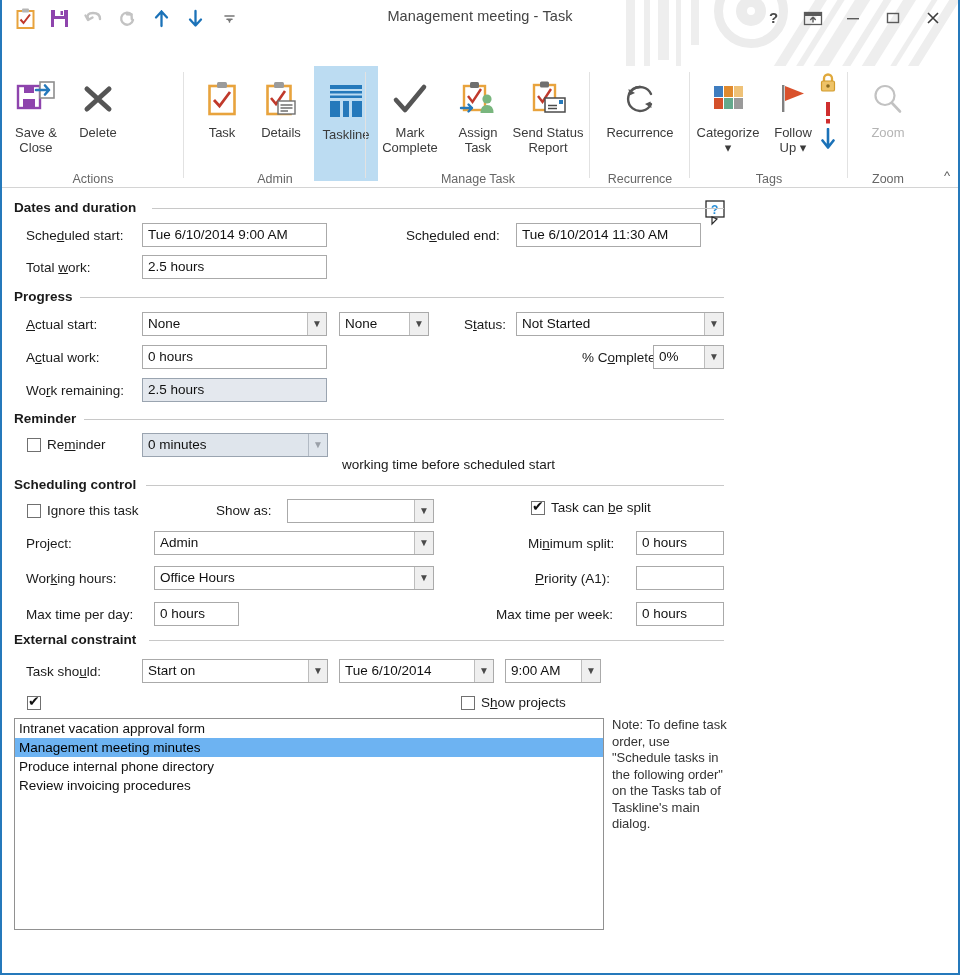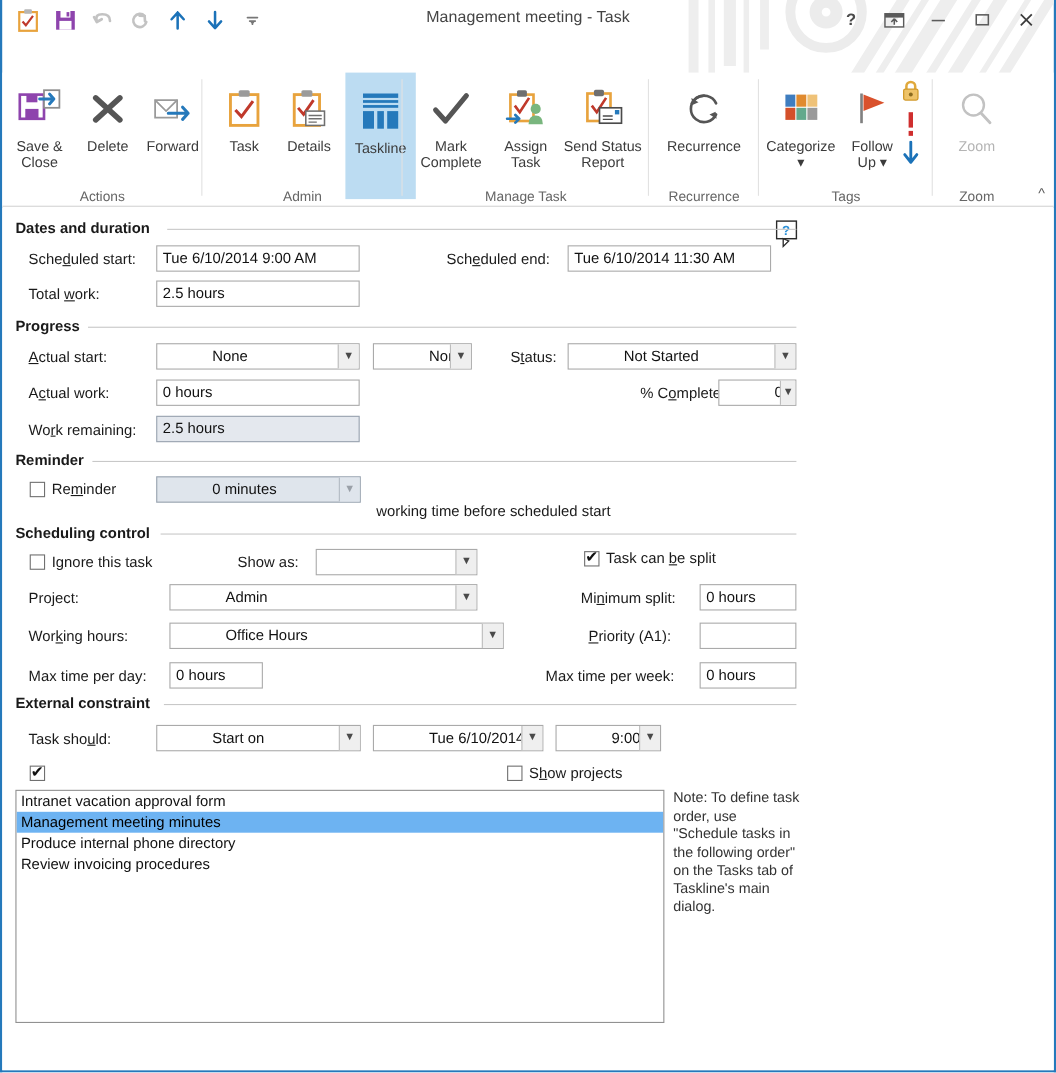--- a/index.html
+++ b/index.html
@@ -110,21 +110,21 @@
     font-size: 13.5px; color: #111111; padding: 0 5px; line-height: 22px; height: 24px;
     white-space: nowrap; overflow: hidden;
   }
   .tbox.ro { background: #e4e8ee; border-color: #9aa4b0; }
   .combo {
     position: absolute; background: #ffffff; border: 1px solid #aaaaaa; height: 24px;
     display: flex; align-items: center; cursor: pointer;
   }
   .combo .cval {
     flex: 1; font-size: 13.5px; color: #111111; padding: 0 5px; line-height: 22px;
-    white-space: nowrap; overflow: hidden; margin-left: 45px;
+    white-space: nowrap; overflow: hidden;
   }
   .combo .carr {
     width: 19px; height: 22px; margin: 0 0 0 0; background: #efefef;
     border-left: 1px solid #bdbdbd; display: flex; align-items: center; justify-content: center;
   }
   .combo.dis { background: #dfe5ec; border-color: #9aa4b0; }
   .combo.dis .carr { background: #dfe5ec; border-left-color: #b2bac4; }
   .arrow-gl { font-size: 10px; color: #4a4a4a; line-height: 1; }
   .combo.dis .arrow-gl { color: #9aa0a8; }
   .cbox {
@@ -271,30 +271,20 @@
         <div class="txt">Save &amp;<br>Close</div>
       </div>
       <div class="rbtn" style="left:68px; width:56px;">
         <div class="ico">
           <svg width="34" height="34" viewBox="0 0 34 34">
             <path d="M6 7 L28 27 M28 7 L6 27" stroke="#555555" stroke-width="5" stroke-linecap="round"></path>
           </svg>
         </div>
         <div class="txt">Delete</div>
       </div>
-      <div class="rbtn" style="left:124px; width:62px;">
-        <div class="ico">
-          <svg width="40" height="32" viewBox="0 0 40 32">
-            <path d="M4 8 L24 8 L24 24 L4 24 Z" fill="#ffffff" stroke="#9a9a9a" stroke-width="1.6"></path>
-            <path d="M4 8 L14 18 L24 8" fill="none" stroke="#9a9a9a" stroke-width="1.6"></path>
-            <path d="M16 20 L34 20 M34 20 L29 14.5 M34 20 L29 25.5" stroke="#2579bb" stroke-width="2.8" fill="none" stroke-linecap="round" stroke-linejoin="round"></path>
-          </svg>
-        </div>
-        <div class="txt">Forward</div>
-      </div>
       <div class="glabel">Actions</div>
       <div class="gsep"></div>
     </div>
 
     <div class="rgroup" style="left:182px; width:182px;">
       <div class="rbtn" style="left:12px; width:52px;">
         <div class="ico">
           <svg width="30" height="36" viewBox="0 0 30 36">
             <rect x="2.5" y="5" width="25" height="28" fill="#ffffff" stroke="#e8a33d" stroke-width="2.6"></rect>
             <rect x="10" y="1" width="10" height="6" rx="1.5" fill="#9b9b9b"></rect>
@@ -539,21 +529,21 @@
     <div class="combo" style="left:152px; top:342px; width:280px;">
       <div class="cval">Admin</div>
       <div class="carr">
           <span class="arrow-gl">▼</span>
         </div>
     </div>
     <div class="lbl" style="left:526px; top:347px;">Mi<u>n</u>imum split:</div>
     <div class="tbox" style="left:634px; top:342px; width:88px;">0 hours</div>
 
     <div class="lbl" style="left:24px; top:382px;">Wor<u>k</u>ing hours:</div>
-    <div class="combo" style="left:152px; top:377px; width:304px;">
+    <div class="combo" style="left:152px; top:377px; width:280px;">
       <div class="cval">Office Hours</div>
       <div class="carr">
           <span class="arrow-gl">▼</span>
         </div>
     </div>
     <div class="lbl" style="left:533px; top:382px;"><u>P</u>riority (A1):</div>
     <div class="tbox" style="left:634px; top:377px; width:88px;"></div>
 
     <div class="lbl" style="left:24px; top:418px;">Max time per day:</div>
     <div class="tbox" style="left:152px; top:413px; width:85px;">0 hours</div>

